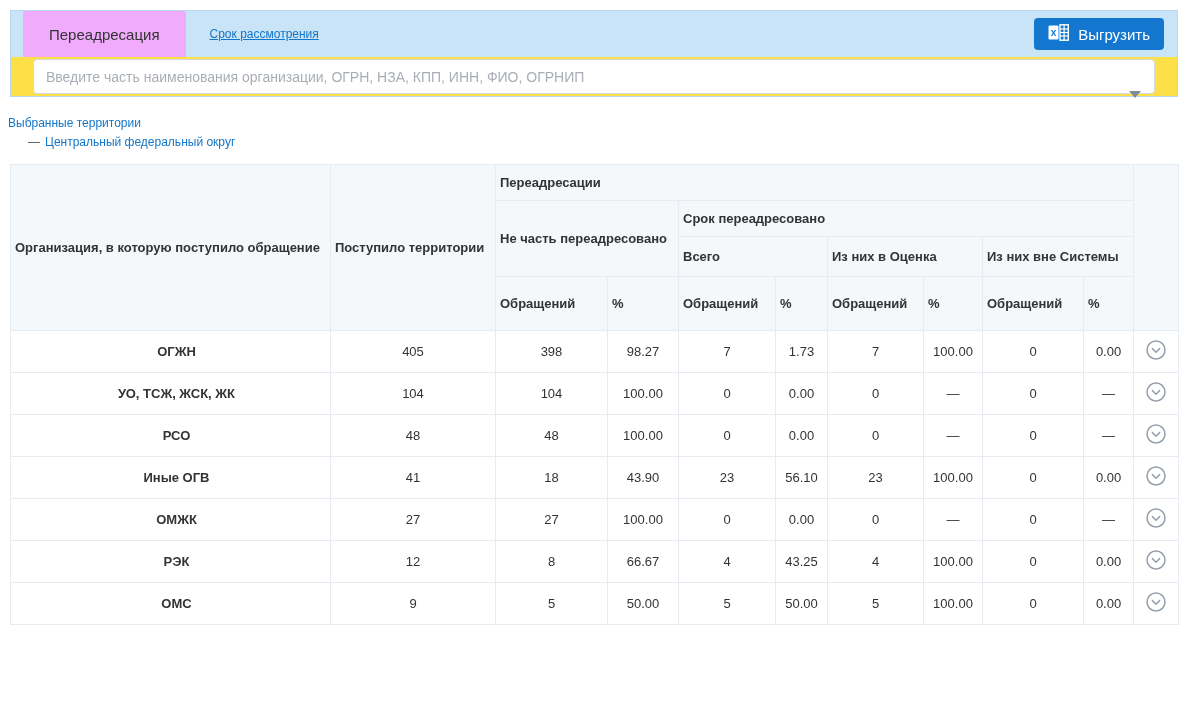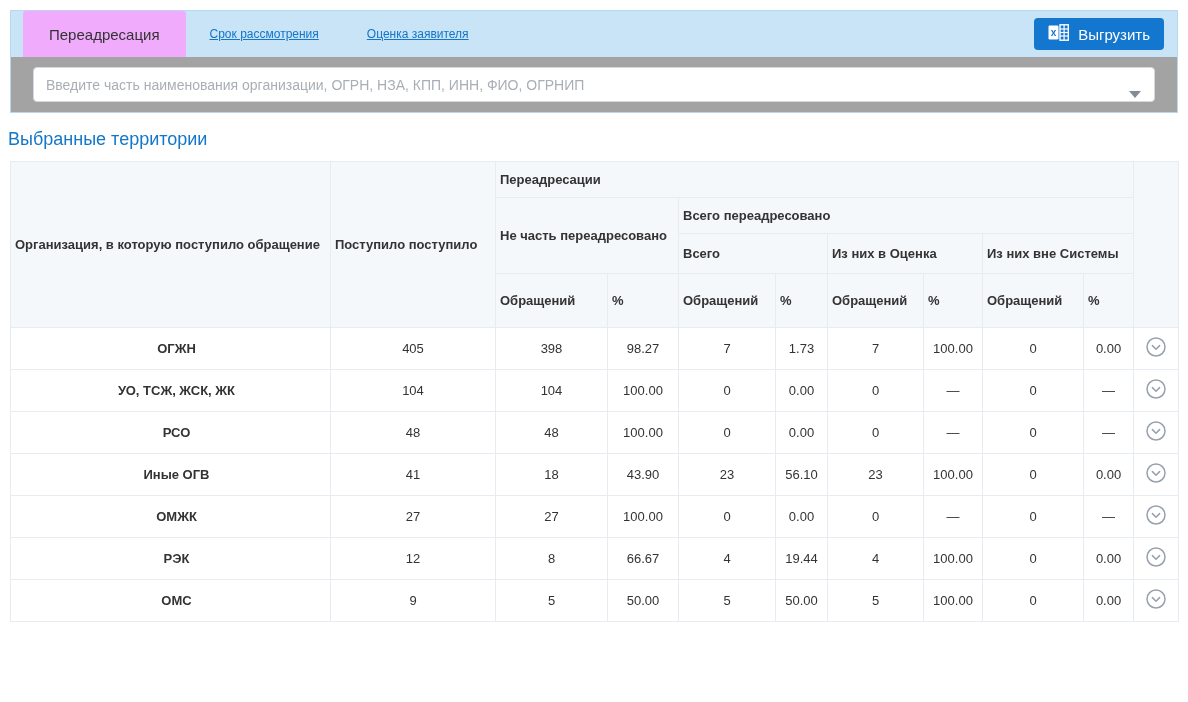--- a/index.html
+++ b/index.html
@@ -9,30 +9,30 @@
   
   .top-panel { margin: 10px 10px 0 10px; border: 1px solid #b9d8f0; background: #fff; }
   .tab-band { background: #c9e3f7; height: 46px; display: flex; align-items: stretch; position: relative; }
   .tab-active { background: #f0abfc; margin-left: 12px; padding: 0 26px; display: flex; align-items: center;
     font-size: 15px; color: #333; border-radius: 3px 3px 0 0; cursor: default; }
   .tab-link { display: flex; align-items: center; padding: 0 24px; font-size: 12px;
     color: #1376c8; text-decoration: underline; cursor: pointer; }
   .export-btn { position: absolute; right: 13px; top: 7px; height: 32px; background: #1377d0;
     border: none; border-radius: 4px; color: #fff; font-size: 15px; display: flex; align-items: center;
     gap: 9px; padding: 0 14px; cursor: pointer; font-family: inherit; }
-  .search-wrap { padding: 10px 22px; position: relative; background: #a3a3a3; }
+  .search-wrap { padding: 2px 22px; position: relative; background: #fde047; }
   .search-input { width: 100%; height: 35px; border: 1px solid #d3d9de; border-radius: 4px;
     padding: 0 34px 0 12px; font-size: 14px; color: #333; font-family: inherit; }
   .search-input::placeholder { color: #a9aeb5; }
   .dd-arrow { position: absolute; right: 36px; top: 34px; width: 0; height: 0;
     border-left: 6px solid transparent; border-right: 6px solid transparent;
     border-top: 7px solid #838c95; cursor: pointer; }
 
   
-  .terr { margin: 17px 0 0 8px; font-size: 18px; line-height: 18px; }
+  .terr { margin: 17px 0 0 8px; font-size: 12px; line-height: 18px; }
   .terr-title { color: #1376c8; cursor: pointer; }
   .terr-item { margin-top: 1px; }
   .terr-item.lvl1 { padding-left: 20px; }
   .terr-item.lvl2 { padding-left: 40px; }
   .terr-dash { color: #4d565e; margin-right: 5px; }
   .terr-link { color: #1376c8; cursor: pointer; }
 
   
   table.report { margin: 13px 10px 0 10px; border-collapse: collapse; table-layout: fixed;
     width: 1168px; font-size: 13px; }
@@ -54,23 +54,20 @@
 <body>
 
 <div class="top-panel">
   <div class="tab-band">
     <div class="tab-active">
       <span>Переадресация</span>
     </div>
     <div class="tab-link">
       <span>Срок рассмотрения</span>
     </div>
-    <div class="tab-link">
-      <span>Оценка заявителя</span>
-    </div>
     <button class="export-btn">
       <span class="excel-ic">
         <svg width="21" height="17" viewBox="0 0 21 17">
           <rect x="0.5" y="1.5" width="10" height="14" rx="1.2" fill="#ffffff"></rect>
           <text x="5.5" y="12" font-size="10" font-weight="bold" fill="#1377d0" text-anchor="middle" font-family="Liberation Sans, sans-serif">x</text>
           <rect x="12" y="0.8" width="8.3" height="15.4" fill="none" stroke="#ffffff" stroke-width="1.4"></rect>
           <line x1="12" y1="5" x2="20.3" y2="5" stroke="#ffffff" stroke-width="1.2"></line>
           <line x1="12" y1="8.5" x2="20.3" y2="8.5" stroke="#ffffff" stroke-width="1.2"></line>
           <line x1="12" y1="12" x2="20.3" y2="12" stroke="#ffffff" stroke-width="1.2"></line>
           <line x1="16.1" y1="0.8" x2="16.1" y2="16.2" stroke="#ffffff" stroke-width="1.2"></line>
@@ -80,46 +77,49 @@
     </button>
   </div>
   <div class="search-wrap">
     <input class="search-input" type="text" placeholder="Введите часть наименования организации, ОГРН, НЗА, КПП, ИНН, ФИО, ОГРНИП" style="">
     <div class="dd-arrow"></div>
   </div>
 </div>
 
 <div class="terr">
   <div class="terr-title">Выбранные территории</div>
+  <div class="terr-item lvl1">
+    <span class="terr-dash">—</span><span class="terr-link">Центральный федеральный округ</span>
+  </div>
 </div>
 
 <table class="report">
   <colgroup>
     <col style="width:320px">
       <col style="width:165px">
       <col style="width:112px">
       <col style="width:71px">
     <col style="width:97px">
       <col style="width:52px">
       <col style="width:96px">
       <col style="width:59px">
     <col style="width:101px">
       <col style="width:50px">
       <col style="width:45px">
   </colgroup>
   <thead>
     <tr class="hr1">
       <th class="h-org" rowspan="4">Организация, в которую поступило обращение</th>
-      <th rowspan="4">Поступило поступило</th>
+      <th rowspan="4">Поступило территории</th>
       <th colspan="8">Переадресации</th>
       <th rowspan="4"></th>
     </tr>
     <tr class="hr2">
       <th colspan="2" rowspan="2">Не часть переадресовано</th>
-      <th colspan="6">Всего переадресовано</th>
+      <th colspan="6">Срок переадресовано</th>
     </tr>
     <tr class="hr3">
       <th colspan="2">Всего</th>
       <th colspan="2">Из них в Оценка</th>
       <th colspan="2">Из них вне Системы</th>
     </tr>
     <tr class="hr4">
       <th>Обращений</th>
       <th>%</th>
       <th>Обращений</th>
@@ -235,21 +235,21 @@
       </span>
     </td>
   </tr>
 
   <tr>
     <td class="org">РЭК</td>
     <td>12</td>
     <td>8</td>
     <td>66.67</td>
     <td>4</td>
-    <td>19.44</td>
+    <td>43.25</td>
     <td>4</td>
     <td>100.00</td>
     <td>0</td>
     <td>0.00</td>
     <td class="iconcell">
       <span class="chev">
         <svg width="22" height="22" viewBox="0 0 22 22">
           <circle cx="11" cy="11" r="9" fill="none" stroke="#97a1ad" stroke-width="1.5"></circle>
           <path d="M7.4 9.6 L11 13.2 L14.6 9.6" fill="none" stroke="#97a1ad" stroke-width="1.5" stroke-linecap="round" stroke-linejoin="round"></path>
         </svg>

